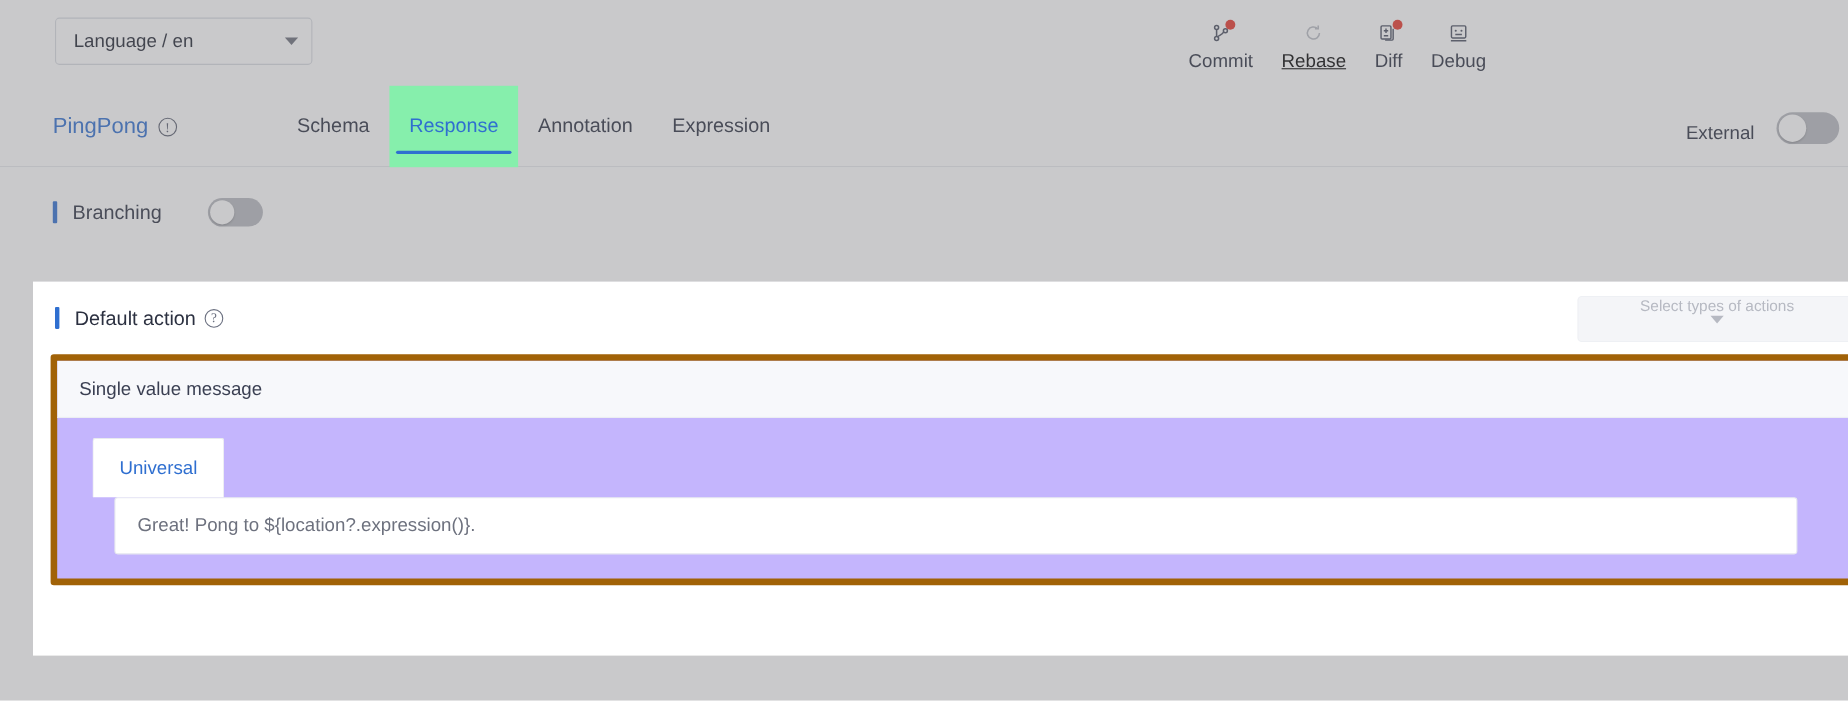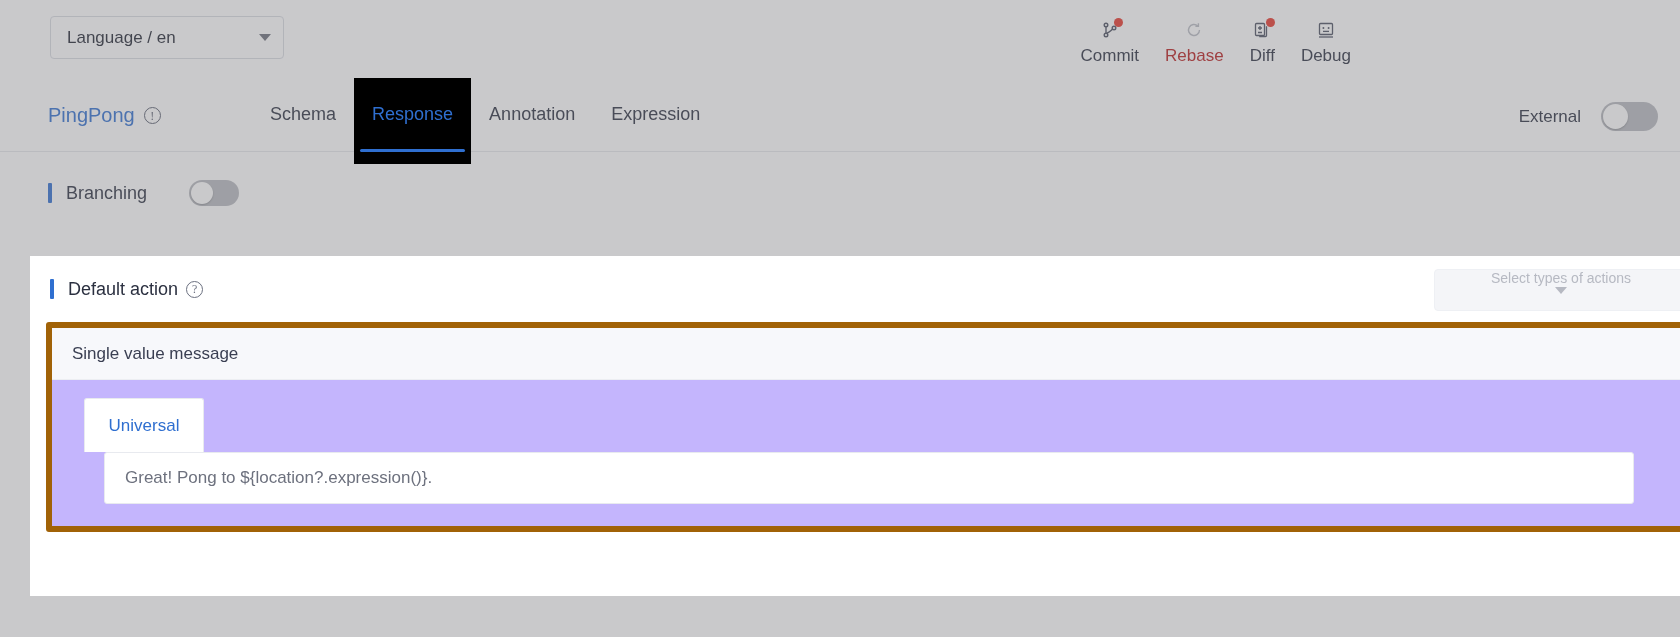--- a/index.html
+++ b/index.html
@@ -68,21 +68,21 @@
   }
   .top-action {
     display: flex;
     align-items: center;
     gap: 6px;
     font-size: 17px;
     color: #2b3040;
     position: relative;
     flex-direction: column;
   }
-  .top-action.disabled { color: #b91c1c; }
+  .top-action.disabled { color: #000000; text-decoration: underline; }
   .ta-icon {
     position: relative;
     width: 20px; height: 20px;
     display: inline-flex;
     align-items: center;
     justify-content: center;
   }
   .ta-icon svg { display: block; }
   .dot-badge {
     position: absolute;
@@ -145,30 +145,30 @@
     position: absolute;
     left: 6px; right: 6px;
     bottom: 12px;
     height: 3px;
     background: #2f6fd0;
     border-radius: 2px;
   }
   
   .tab.spotlight {
     z-index: 20;
-    background: #000000;
-    height: 86px;
+    background: #86efac;
+    height: 74px;
     box-shadow: 0 0 0 0 rgba(0,0,0,0);
   }
 
   .external-wrap {
     position: absolute;
-    right: 22px; top: 24px;
-    display: flex;
-    align-items: center;
+    right: 8px; top: 24px;
+    display: flex;
+    align-items: flex-end;
     gap: 20px;
   }
   .external-wrap .lbl {
     font-size: 17px;
     color: #2b3040;
   }
 
   
   .toggle {
     width: 57px; height: 29px;

